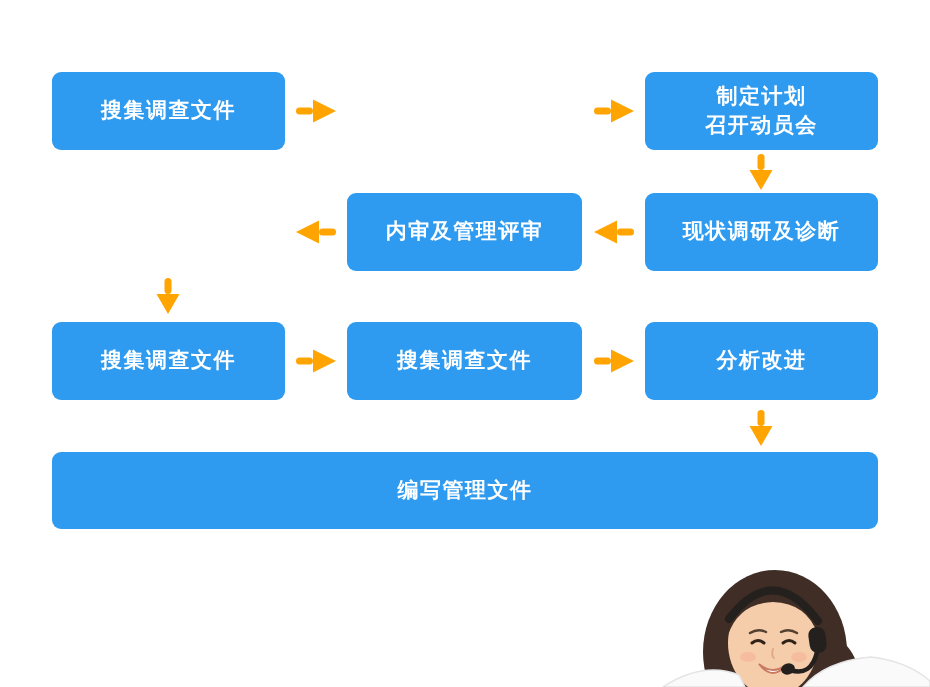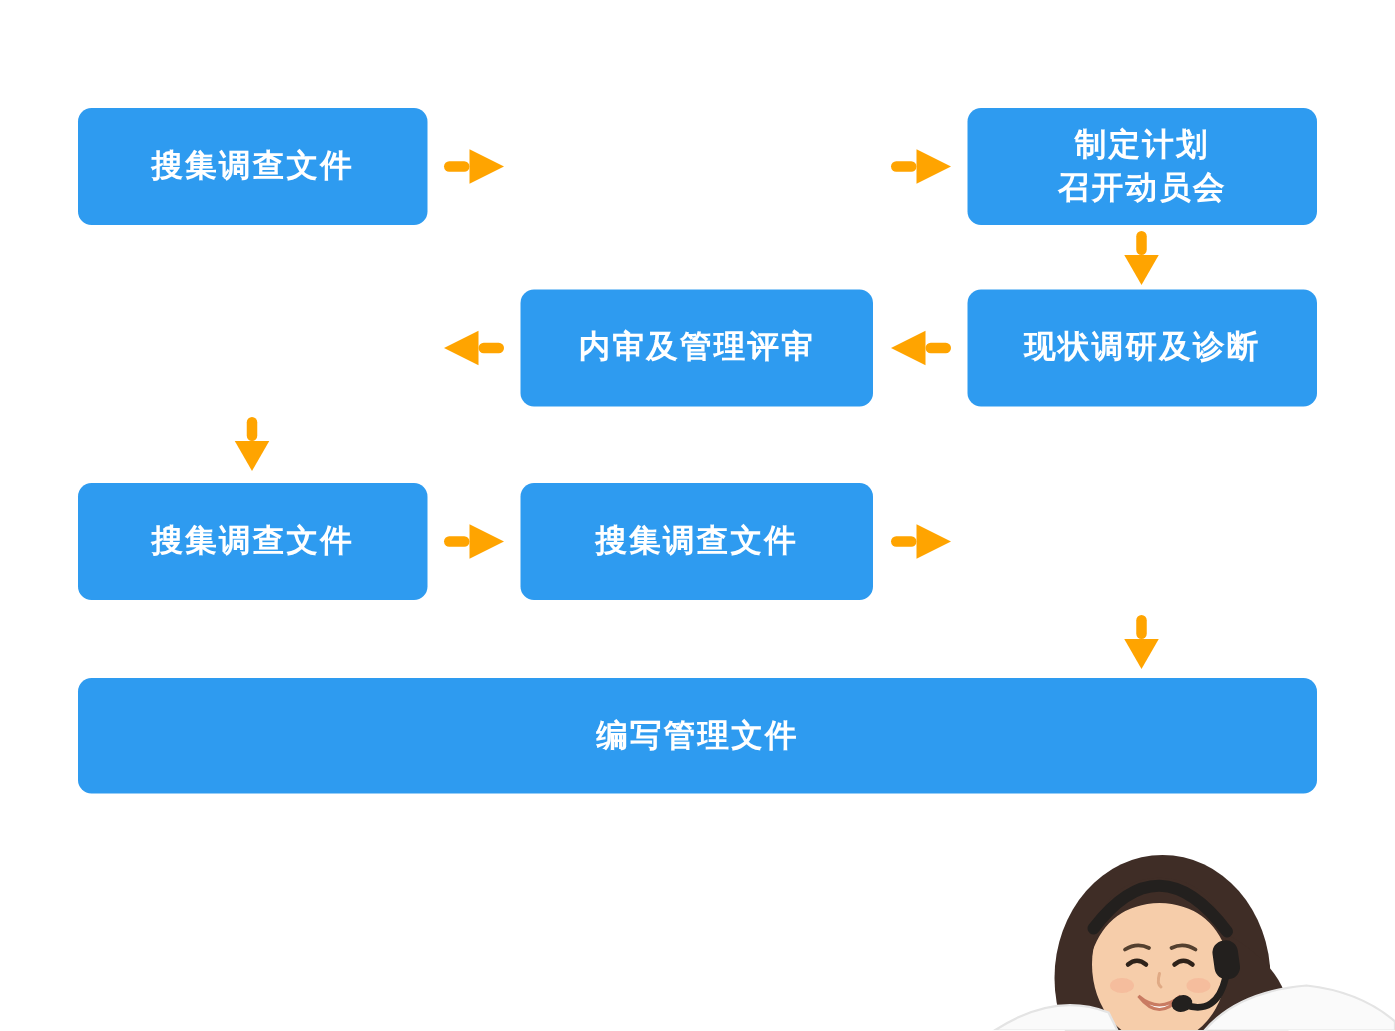--- a/index.html
+++ b/index.html
@@ -114,20 +114,23 @@
     <span class="line">搜集调查文件</span>
   </div>
 
   <div class="arrow" style="left:591px;top:346px;width:46px;height:30px">
     <svg viewBox="0 0 46 30">
         <rect x="3" y="11.5" width="17" height="7" rx="3.5" fill="#ffa400"></rect>
         <polygon points="20,3.5 43,15 20,26.5" fill="#ffa400"></polygon>
       </svg>
   </div>
 
+  <div class="node" style="left:645px;top:322px;width:233px;height:78px">
+    <span class="line">分析改进</span>
+  </div>
 
   <div class="arrow" style="left:746px;top:408px;width:30px;height:40px">
     <svg viewBox="0 0 30 40">
         <rect x="11.5" y="2" width="7" height="16" rx="3.5" fill="#ffa400"></rect>
         <polygon points="3.5,18 26.5,18 15,38" fill="#ffa400"></polygon>
       </svg>
   </div>
 
   <div class="node" style="left:52px;top:452px;width:826px;height:77px">
     <span class="line">编写管理文件</span>

